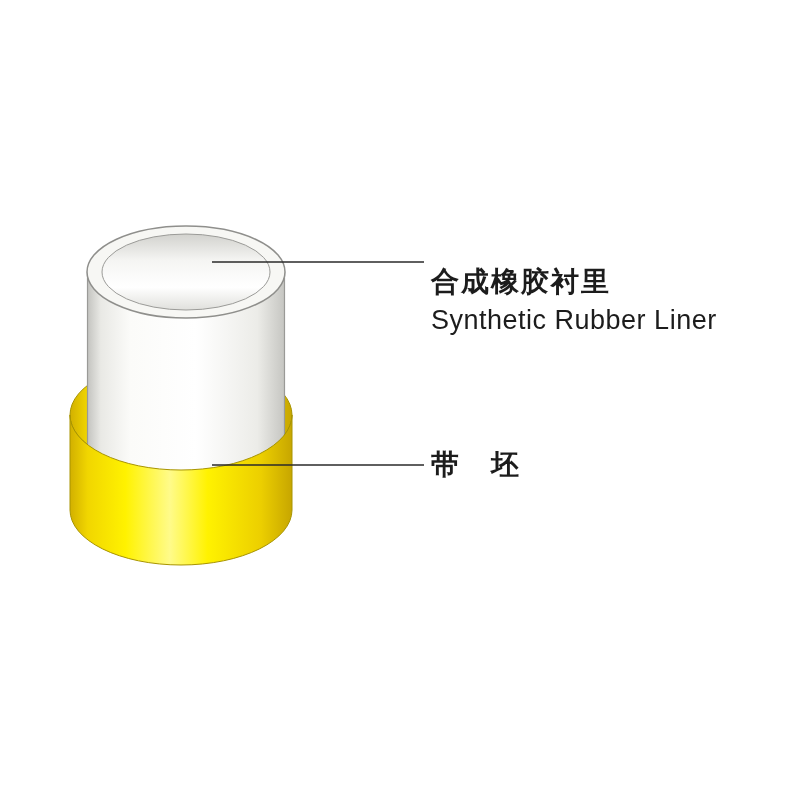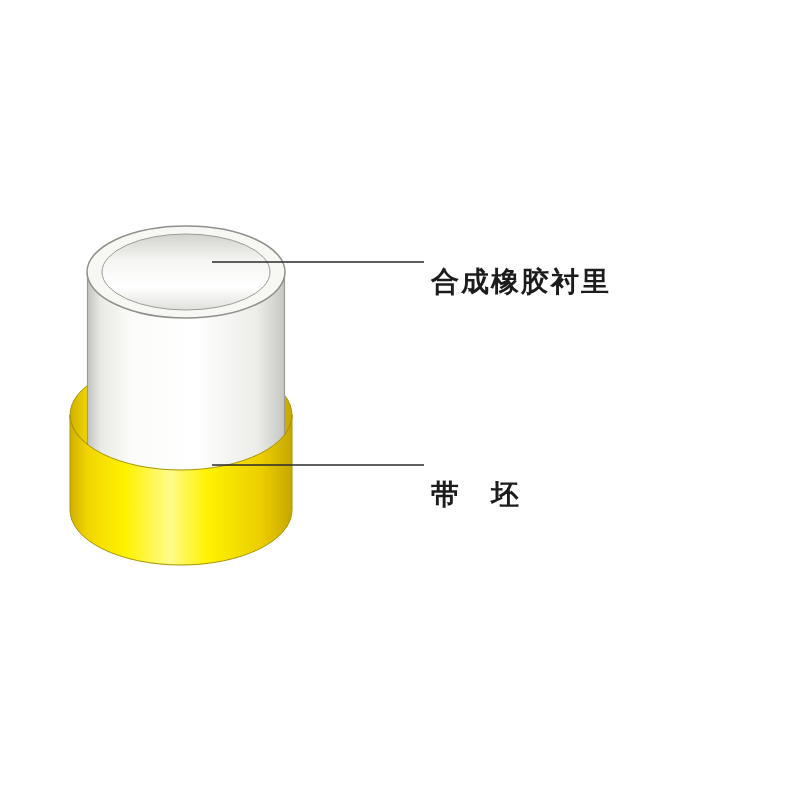--- a/index.html
+++ b/index.html
@@ -35,21 +35,21 @@
     line-height: 34px;
   }
   .label .en {
     font-size: 27px;
     font-weight: 400;
     letter-spacing: 0.5px;
     line-height: 32px;
     margin-top: 5px;
   }
   .label-liner { top: 245px; margin-top: 20px; }
-  .label-jacket { top: 448px; margin-top: 30px; }
+  .label-jacket { top: 448px; }
 </style>
 </head>
 <body>
 
 <div class="canvas">
 
   <svg class="illustration" viewBox="0 0 800 800" aria-hidden="true">
     <defs>
       <linearGradient id="yellowGrad" x1="0" y1="0" x2="1" y2="0">
         <stop offset="0" stop-color="#d2b000"></stop>
@@ -87,19 +87,20 @@
     <ellipse cx="186" cy="272" rx="84" ry="38" fill="url(#boreGrad)" stroke="#9b9b98" stroke-width="1"></ellipse>
 
     <path d="M 70 415 L 70 510 A 111 55 0 0 0 292 510 L 292 415 A 111 55 0 0 1 70 415 Z" fill="url(#yellowGrad)" stroke="#a89400" stroke-width="1"></path>
 
     <line x1="212" y1="262" x2="424" y2="262" stroke="#2a2a2a" stroke-width="1.3"></line>
     <line x1="212" y1="465" x2="424" y2="465" stroke="#2a2a2a" stroke-width="1.3"></line>
   </svg>
 
   <div class="label label-liner">
     <div class="zh">合成橡胶衬里</div>
+    <div class="en">Synthetic Rubber Liner</div>
   </div>
 
   <div class="label label-jacket">
     <div class="zh">带　坯</div>
   </div>
 
 </div>
 
 </body></html>

